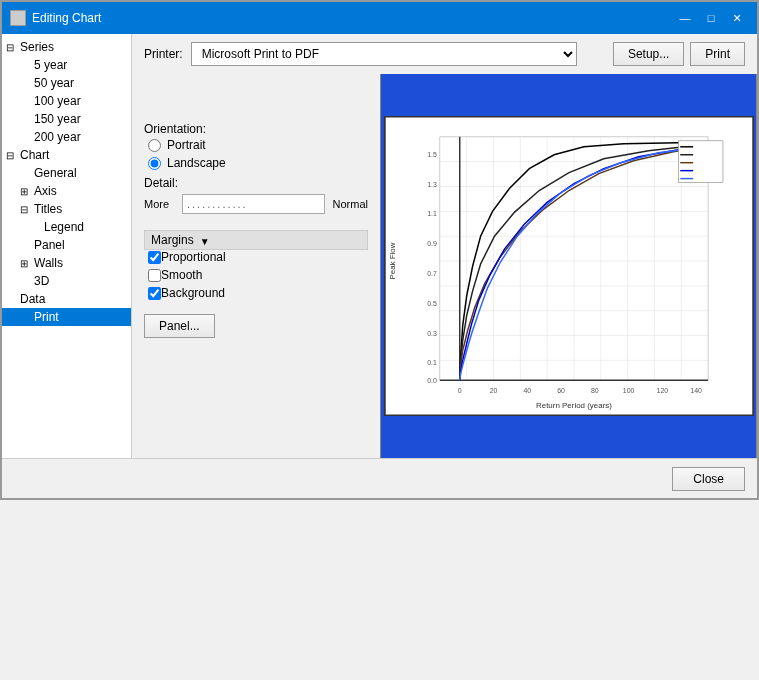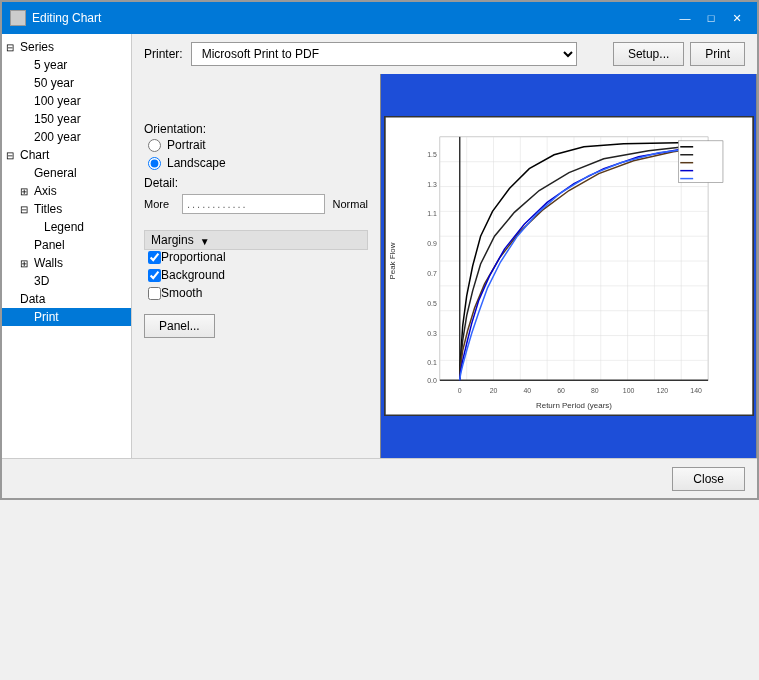--- a/index.html
+++ b/index.html
@@ -453,26 +453,26 @@
             <div class="margins-header">
               <span>Margins</span>
               <span class="margins-arrow">▼</span>
             </div>
             <div class="checkbox-group">
               <label class="checkbox-item">
                 <input type="checkbox" checked="" style="">
                 <span>Proportional</span>
               </label>
               <label class="checkbox-item">
+                <input type="checkbox" style="">
+                <span>Smooth</span>
+              </label>
+              <label class="checkbox-item">
                 <input type="checkbox" checked="" style="">
                 <span>Background</span>
-              </label>
-              <label class="checkbox-item">
-                <input type="checkbox" style="">
-                <span>Smooth</span>
               </label>
             </div>
           </div>
 
           <div class="panel-btn-container">
             <button class="btn">Panel...</button>
           </div>
         </div>
 
         <div class="preview-area">

